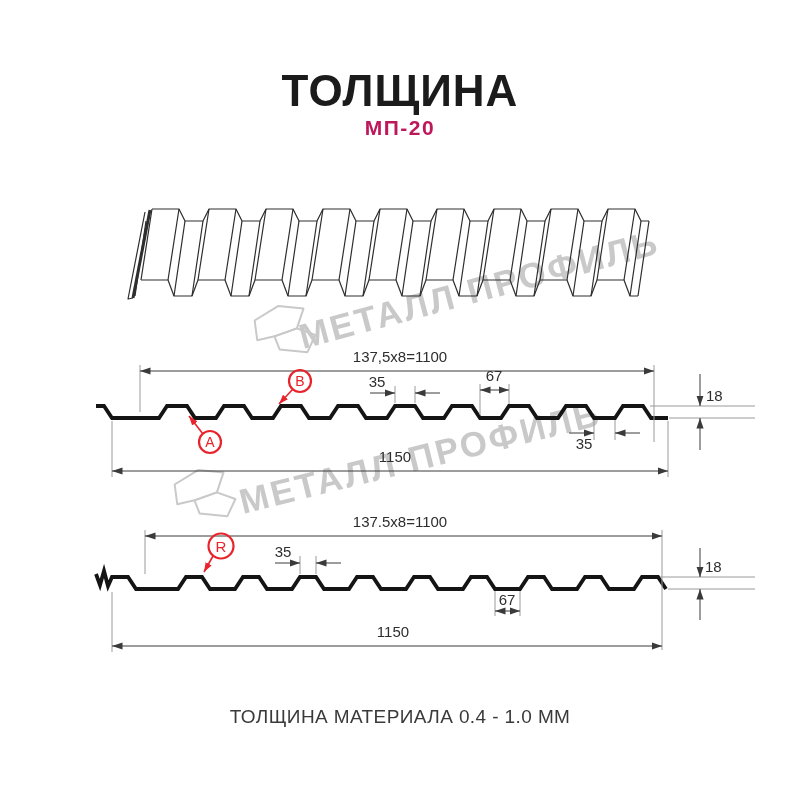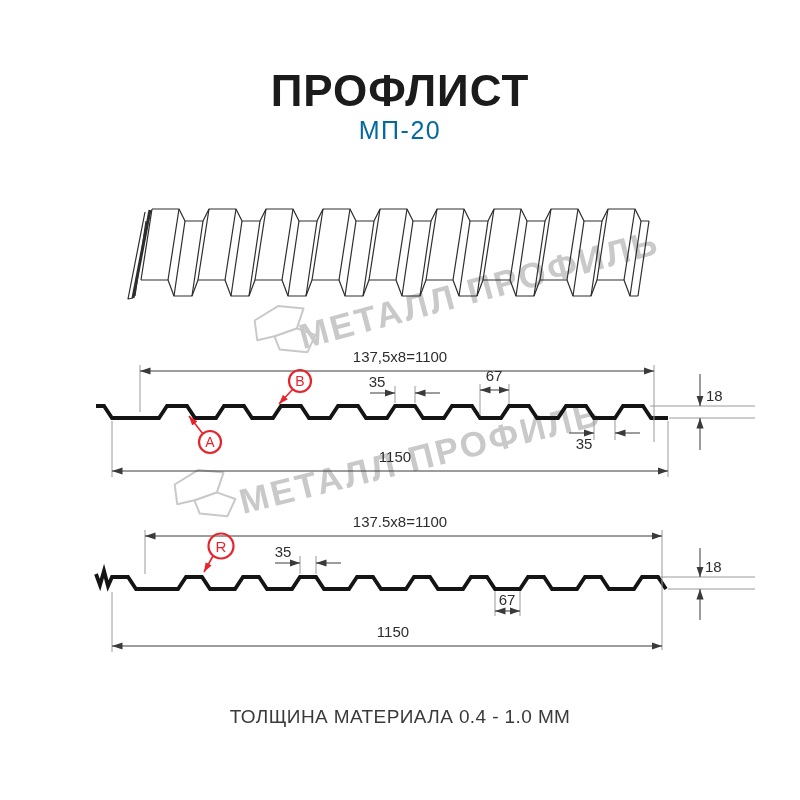--- a/index.html
+++ b/index.html
@@ -1,39 +1,39 @@
 <!DOCTYPE html>
 <html><head>
 <meta charset="utf-8">
 <style>
   html,body{margin:0;padding:0;background:#ffffff;}
   body{width:800px;height:800px;position:relative;overflow:hidden;
        font-family:"Liberation Sans", sans-serif;}
   .title{position:absolute;left:0;top:66px;width:800px;text-align:center;
          font-size:44px;font-weight:800;letter-spacing:1px;color:#1b1b1b;}
   .subtitle{position:absolute;left:0;top:116px;width:800px;text-align:center;
-         font-size:25px;font-weight:400;letter-spacing:1.5px;color:#0369a1;}
+         font-size:21px;font-weight:700;letter-spacing:1.5px;color:#be185d;}
   .footer-note{position:absolute;left:0;top:706px;width:800px;text-align:center;
          font-size:19px;font-weight:500;letter-spacing:.4px;color:#3a3a3a;}
   svg{position:absolute;left:0;top:0;}
   .dim-text{font-family:"Liberation Sans",sans-serif;font-size:15px;fill:#2e2e2e;}
   .dim-line{stroke:#3a3a3a;stroke-width:1;fill:none;}
   .ext-line{stroke:#9a9a9a;stroke-width:1;fill:none;}
   .profile{stroke:#141414;stroke-width:3.8;fill:none;stroke-linejoin:miter;}
   .sketch{stroke:#2e2e2e;stroke-width:1.2;fill:none;stroke-linejoin:round;}
   .wm{fill:#c9c9c9;font-weight:bold;font-size:35px;letter-spacing:2.5px;
       font-family:"Liberation Sans",sans-serif;}
   .wm-logo{stroke:#c9c9c9;stroke-width:3;fill:none;stroke-linejoin:round;}
   .red-stroke{stroke:#e8232b;fill:none;}
   .red-letter{fill:#e8232b;font-family:"Liberation Sans",sans-serif;}
 </style>
 </head>
 <body>
 
-<div class="title">ПРОФЛИСТ</div>
+<div class="title">ТОЛЩИНА</div>
 <div class="subtitle">МП-20</div>
 <div class="footer-note">ТОЛЩИНА МАТЕРИАЛА 0.4 - 1.0 ММ</div>
 
 <svg width="800" height="800" viewBox="0 0 800 800">
   <defs>
     <marker id="mD" markerWidth="12" markerHeight="10" refX="10.5" refY="5" orient="auto-start-reverse" markerUnits="userSpaceOnUse">
       <path d="M0,1.4 L10.5,5 L0,8.6 Z" fill="#3a3a3a"></path>
     </marker>
     <marker id="mR" markerWidth="11" markerHeight="10" refX="9.5" refY="5" orient="auto-start-reverse" markerUnits="userSpaceOnUse">
       <path d="M0,1.6 L9.5,5 L0,8.4 Z" fill="#e8232b"></path>

